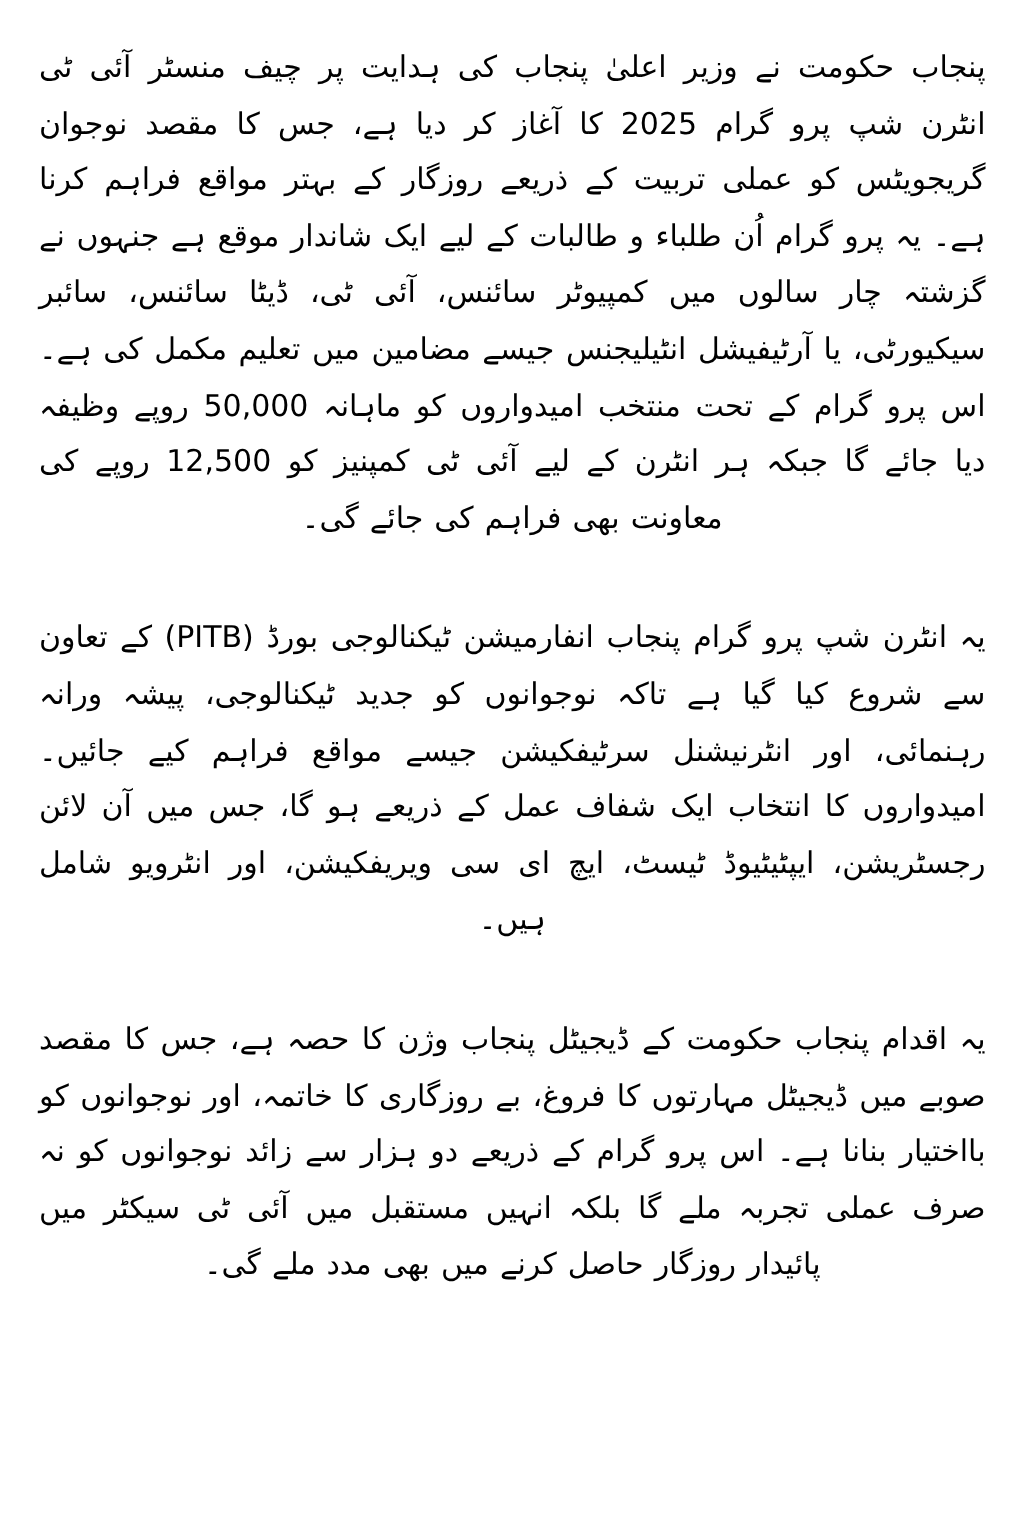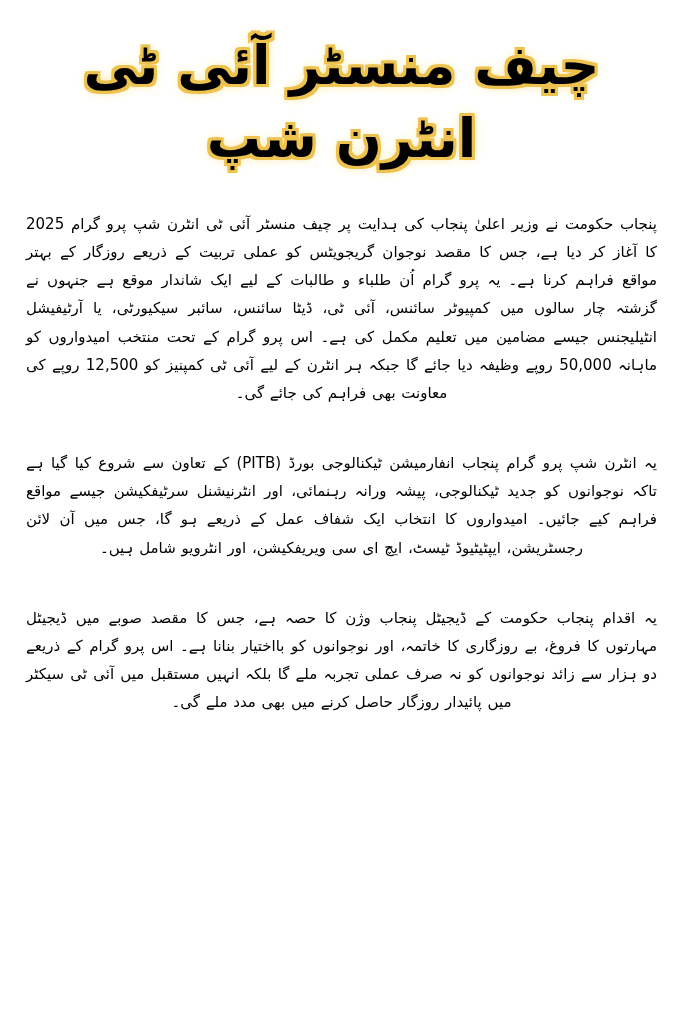--- a/index.html
+++ b/index.html
@@ -36,38 +36,37 @@
         -3px  0   0 #edc24f,  3px  0   0 #edc24f,
          0   -3px 0 #edc24f,  0    3px 0 #edc24f,
          0    0   9px #f8e9a9,
          0    0   14px #f8e9a9;
     }
     .article-body {
       padding: 0 2px;
     }
     .para {
       margin: 0 0 42px 0;
-      font-size: 15px;
+      font-size: 20px;
       line-height: 1.88;
       text-align: justify;
       text-align-last: center;
       direction: rtl;
       unicode-bidi: embed;
       word-spacing: 1px;
     }
     .para:last-child {
       margin-bottom: 0;
     }
   </style>
 </head>
 <body>
 
 <div class="page">
 
-  <h1 class="title">چیف منسٹر آئی ٹی انٹرن شپ</h1>
 
   <div class="article-body">
 
     <p class="para" lang="ur" dir="rtl">پنجاب حکومت نے وزیر اعلیٰ پنجاب کی ہدایت پر چیف منسٹر آئی ٹی انٹرن شپ پرو گرام 2025 کا آغاز کر دیا ہے، جس کا مقصد نوجوان گریجویٹس کو عملی تربیت کے ذریعے روزگار کے بہتر مواقع فراہم کرنا ہے۔ یہ پرو گرام اُن طلباء و طالبات کے لیے ایک شاندار موقع ہے جنہوں نے گزشتہ چار سالوں میں کمپیوٹر سائنس، آئی ٹی، ڈیٹا سائنس، سائبر سیکیورٹی، یا آرٹیفیشل انٹیلیجنس جیسے مضامین میں تعلیم مکمل کی ہے۔ اس پرو گرام کے تحت منتخب امیدواروں کو ماہانہ 50,000 روپے وظیفہ دیا جائے گا جبکہ ہر انٹرن کے لیے آئی ٹی کمپنیز کو 12,500 روپے کی معاونت بھی فراہم کی جائے گی۔</p>
 
     <p class="para" lang="ur" dir="rtl">یہ انٹرن شپ پرو گرام پنجاب انفارمیشن ٹیکنالوجی بورڈ (PITB) کے تعاون سے شروع کیا گیا ہے تاکہ نوجوانوں کو جدید ٹیکنالوجی، پیشہ ورانہ رہنمائی، اور انٹرنیشنل سرٹیفکیشن جیسے مواقع فراہم کیے جائیں۔ امیدواروں کا انتخاب ایک شفاف عمل کے ذریعے ہو گا، جس میں آن لائن رجسٹریشن، ایپٹیٹیوڈ ٹیسٹ، ایچ ای سی ویریفکیشن، اور انٹرویو شامل ہیں۔</p>
 
     <p class="para" lang="ur" dir="rtl">یہ اقدام پنجاب حکومت کے ڈیجیٹل پنجاب وژن کا حصہ ہے، جس کا مقصد صوبے میں ڈیجیٹل مہارتوں کا فروغ، بے روزگاری کا خاتمہ، اور نوجوانوں کو بااختیار بنانا ہے۔ اس پرو گرام کے ذریعے دو ہزار سے زائد نوجوانوں کو نہ صرف عملی تجربہ ملے گا بلکہ انہیں مستقبل میں آئی ٹی سیکٹر میں پائیدار روزگار حاصل کرنے میں بھی مدد ملے گی۔</p>
 
   </div>

